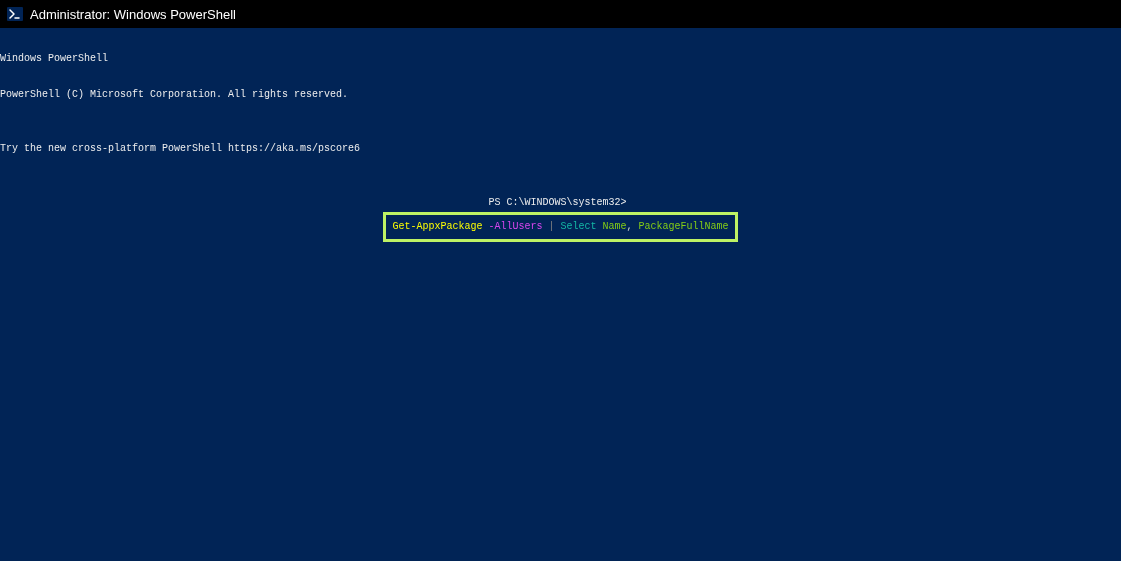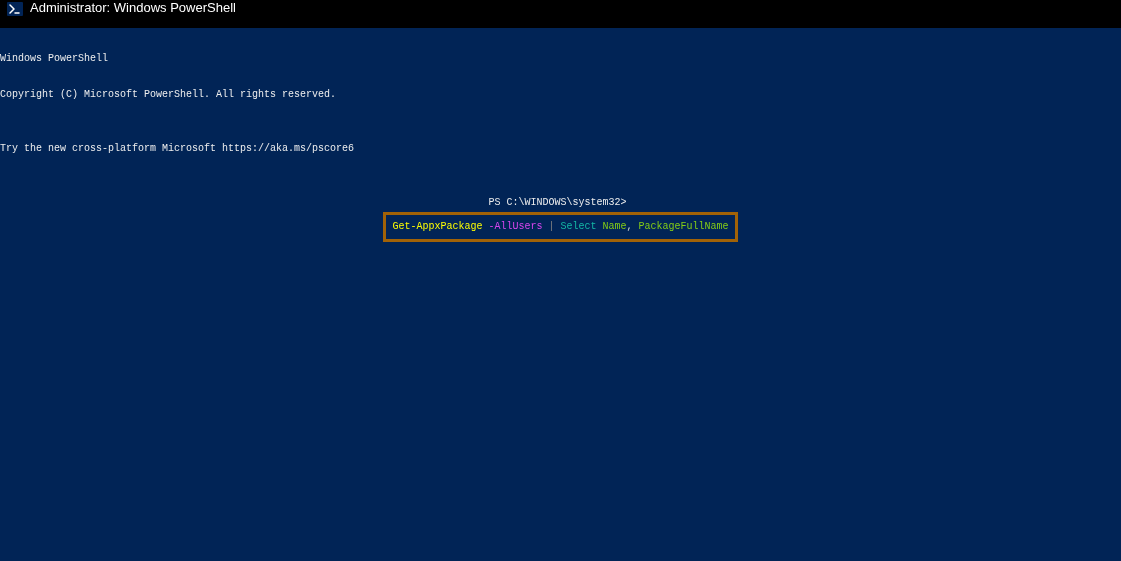--- a/index.html
+++ b/index.html
@@ -6,21 +6,21 @@
     margin: 0;
     padding: 0;
     width: 1121px;
     height: 561px;
     overflow: hidden;
     font-family: Consolas, "Courier New", monospace;
     background: #012456;
   }
   .titlebar {
     display: flex;
-    align-items: flex-start;
+    align-items: center;
     height: 28px;
     background: #000000;
     color: #ffffff;
     font-family: "Segoe UI", Tahoma, sans-serif;
     font-size: 13px;
     padding-left: 6px;
     box-sizing: border-box;
   }
   .titlebar .icon {
     display: inline-flex;
@@ -50,21 +50,21 @@
     display: flex;
     align-items: center;
     flex-direction: column;
   }
   .prompt-path {
     color: #eeeeee;
   }
   .highlight-box {
     display: inline-flex;
     align-items: center;
-    border: 3px solid #a16207;
+    border: 3px solid #bef264;
     padding: 3px 6px;
     margin-left: 0px;
   }
   .tok-cmd    { color: #fefe00; }
   .tok-param  { color: #d946ef; }
   .tok-pipe   { color: #808080; }
   .tok-kw     { color: #14b8a6; }
   .tok-arg    { color: #84cc16; }
   .tok-comma  { color: #d2d2d2; }
 </style>
@@ -77,18 +77,18 @@
       <rect x="0" y="1" width="16" height="14" rx="1" fill="#012456"></rect>
       <path d="M3 4 L7 8 L3 12" stroke="#ffffff" stroke-width="1.5" fill="none" stroke-linecap="round" stroke-linejoin="round"></path>
       <line x1="8" y1="12" x2="12" y2="12" stroke="#ffffff" stroke-width="1.5" stroke-linecap="round"></line>
     </svg>
   </span>
   <span>Administrator: Windows PowerShell</span>
 </div>
 
 <div class="terminal">
 <span class="line">Windows PowerShell</span>
-<span class="line">Copyright (C) Microsoft PowerShell. All rights reserved.</span>
+<span class="line">PowerShell (C) Microsoft Corporation. All rights reserved.</span>
 <span class="line"></span>
-<span class="line">Try the new cross-platform Microsoft https://aka.ms/pscore6</span>
+<span class="line">Try the new cross-platform PowerShell https://aka.ms/pscore6</span>
 <span class="line"></span>
 <span class="line prompt-line"><span class="prompt-path">PS C:\WINDOWS\system32&gt; </span><span class="highlight-box"><span class="tok-cmd">Get-AppxPackage</span><span> </span><span class="tok-param">-AllUsers</span><span> </span><span class="tok-pipe">|</span><span> </span><span class="tok-kw">Select</span><span> </span><span class="tok-arg">Name</span><span class="tok-comma">,</span><span> </span><span class="tok-arg">PackageFullName</span></span></span>
 </div>
 
 </body></html>

